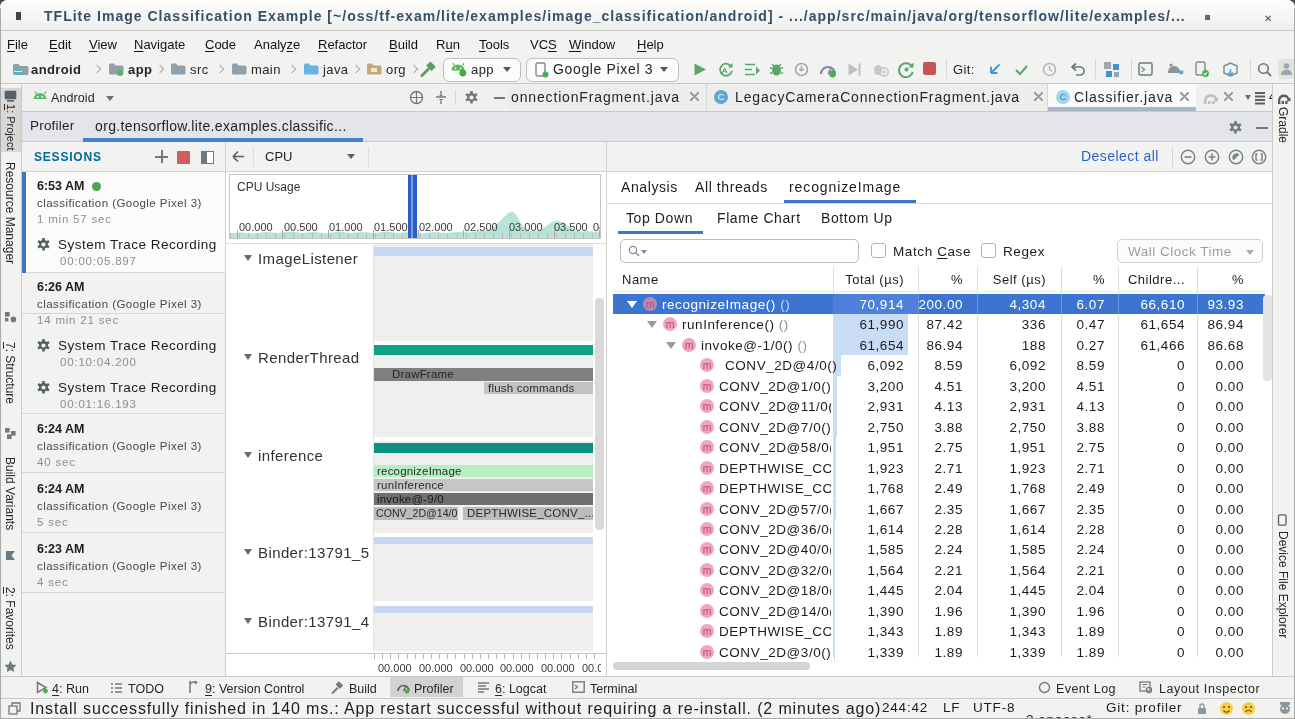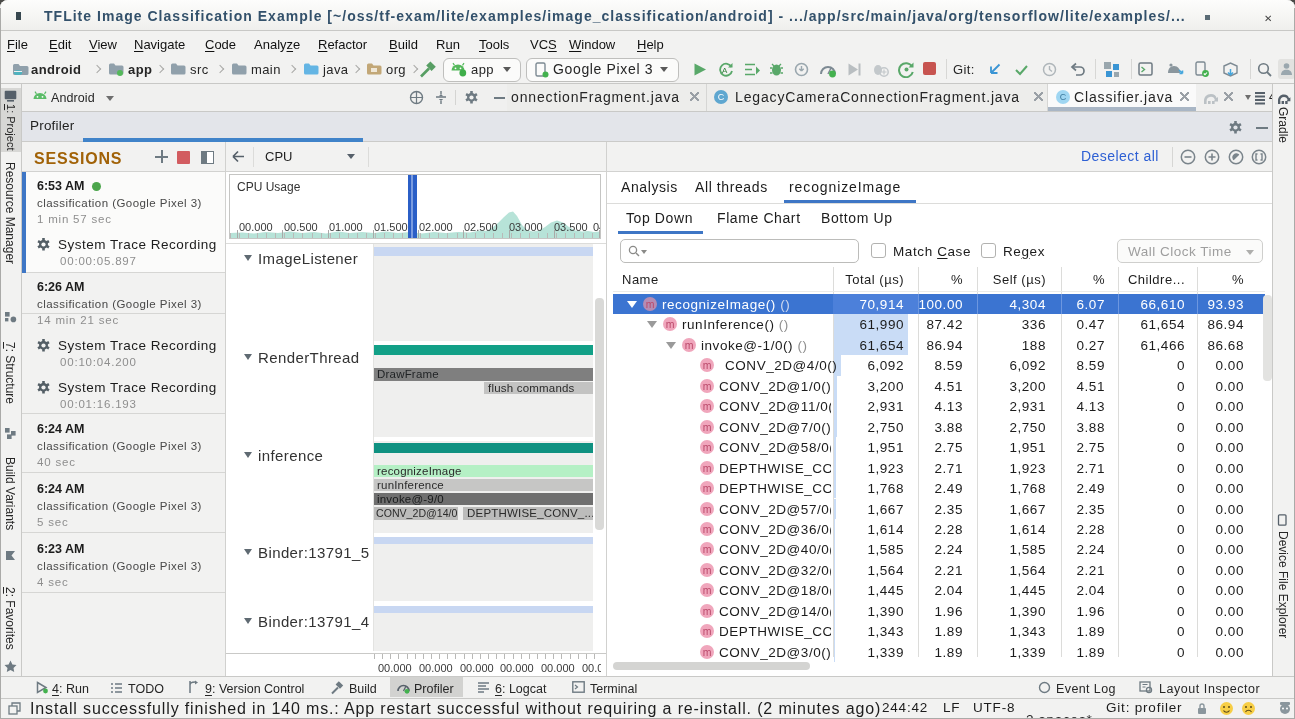--- a/index.html
+++ b/index.html
@@ -252,31 +252,32 @@
         <rect x="11" y="10" width="2.6" height="3" fill="#7d8a93"></rect>
       </svg>
 <span class="tabx" style="left:1224px"></span>
 <span class="caret" style="left:1245px;top:11px;border-top-color:#6e6e6e;border-left-width:3.5px;border-right-width:3.5px"></span>
 <div class="ab" style="left:1255px;top:8px;width:10px;height:1.5px;background:#56606a;box-shadow:0 3.5px #56606a,0 7px #56606a,0 10.5px #56606a"></div>
 <span class="ab" style="left:1269px;top:6px;font-size:12px">4</span>
 </div>
 
 <div class="ab" style="left:22px;top:112px;width:1250px;height:30px;background:#e3e5ea;border-bottom:1px solid #cbcbc9;box-sizing:border-box"></div>
 <div class="ab" style="left:30px;top:118px;font-size:13.5px;color:#1f1f1f;letter-spacing:.2px">Profiler</div>
+<div class="ab" style="left:95px;top:118px;font-size:14px;color:#1f1f1f;letter-spacing:.35px">org.tensorflow.lite.examples.classific...</div>
 <div class="ab" style="left:83px;top:138px;width:280px;height:4px;background:#4083c9"></div>
 <div id="profico">
 <svg class="ic" style="left:1228px;top:120px" width="15" height="15" viewBox="0 0 15 15">
         <path d="M6.2 1h2.6v2l1.8 1 1.7-1 1.3 2.2-1.7 1v2l1.7 1-1.3 2.2-1.7-1-1.8 1v2H6.2v-2l-1.8-1-1.7 1-1.3-2.2 1.7-1v-2l-1.7-1 1.3-2.2 1.7 1 1.8-1z" fill="#6e7a82"></path>
         <circle cx="7.5" cy="7.5" r="2.1" fill="#e3e5ea"></circle>
       </svg>
 <div class="ab" style="left:1256px;top:127px;width:12px;height:2px;background:#6e7a82"></div>
 </div>
 
 <div class="ab" style="left:22px;top:142px;width:1250px;height:30px;background:#f2f2f1;border-bottom:1px solid #d2d2d0;box-sizing:border-box"></div>
-<div class="ab" style="left:34px;top:150px;font-size:16px;font-weight:bold;letter-spacing:.8px;color:#a16207">SESSIONS</div>
+<div class="ab" style="left:34px;top:150px;font-size:12px;font-weight:bold;letter-spacing:.8px;color:#0369a1">SESSIONS</div>
 <div id="sessico">
 <div class="ab" style="left:155px;top:150px;width:13px;height:13px">
 <div class="ab" style="left:5.5px;top:0;width:2px;height:13px;background:#6e7a82"></div>
 <div class="ab" style="left:0;top:5.5px;width:13px;height:2px;background:#6e7a82"></div>
       </div>
 <div class="ab" style="left:177px;top:151px;width:13px;height:13px;background:#d25c60;border-radius:1px"></div>
 <div class="ab" style="left:201px;top:151px;width:13px;height:13px;border:1.6px solid #6e7a82;box-sizing:border-box;background:#fff">
         <div class="ab" style="left:0;top:0;width:5px;height:100%;background:#6e7a82"></div>
       </div>
 <svg class="ic" style="left:230px;top:149px" width="16" height="15" viewBox="0 0 16 15">
@@ -405,21 +406,21 @@
 <div class="ab" style="left:226px;top:243px;width:380px;height:1px;background:#dcdcda"></div>
 <div class="ab" style="left:373px;top:244px;width:1px;height:407px;background:#e3e3e1"></div>
 
 <div class="ab" style="left:374px;top:244px;width:219px;height:97px;background:#efefee"></div>
 <div class="tbar" style="left:374px;top:247px;width:219px;height:9px;background:#c8d7f2"></div>
 <span class="tri-d" style="left:244px;top:255px"></span>
       <span class="thread-label" style="left:258px;top:250px">ImageListener</span>
 
 <div class="ab" style="left:374px;top:345px;width:219px;height:92px;background:#efefee"></div>
 <div class="tbar" style="left:374px;top:345px;width:219px;height:10px;background:#12a087"></div>
-<div class="tbar tlabel" style="left:374px;top:368px;width:219px;height:12.5px;background:#7f7f7f;color:#1f2224"><span style="padding-left:3px">DrawFrame</span></div>
+<div class="tbar tlabel" style="left:374px;top:368px;width:219px;height:12.5px;background:#7f7f7f;color:#1f2224"><span style="padding-left:18px">DrawFrame</span></div>
 <div class="tbar tlabel" style="left:484px;top:381.5px;width:109px;height:12.5px;background:#c3c3c2;color:#2b2b2b"><span style="padding-left:4px">flush commands</span></div>
 <span class="tri-d" style="left:244px;top:354px"></span>
       <span class="thread-label" style="left:258px;top:349px">RenderThread</span>
 
 <div class="ab" style="left:374px;top:441px;width:219px;height:92px;background:#efefee"></div>
 <div class="tbar" style="left:374px;top:443px;width:219px;height:10px;background:#0f9181"></div>
 <div class="tbar tlabel" style="left:374px;top:464.5px;width:219px;height:12.5px;background:#b5f0c5;color:#2b2b2b"><span style="padding-left:3px">recognizeImage</span></div>
 <div class="tbar tlabel" style="left:374px;top:478.5px;width:219px;height:12.5px;background:#c6c6c5;color:#2b2b2b"><span style="padding-left:3px">runInference</span></div>
 <div class="tbar tlabel" style="left:374px;top:492.5px;width:219px;height:12.5px;background:#6f6f6f;color:#17191a"><span style="padding-left:3px">invoke@-9/0</span></div>
 <div class="tbar tlabel" style="left:374px;top:506.5px;width:84px;height:13px;background:#bcbcbb;color:#2b2b2b;font-size:10.6px;letter-spacing:0"><span style="padding-left:2px">CONV_2D@14/0</span></div>
@@ -497,21 +498,21 @@
           <span style="position:absolute;left:220px;top:0;width:85px;height:20.45px;background:#4c80da"></span>
           <span style="position:absolute;left:305px;top:0;width:1px;height:20.45px;background:#6d97e0"></span>
           <span style="position:absolute;left:364px;top:0;width:1px;height:20.45px;background:#6d97e0"></span>
           <span style="position:absolute;left:448px;top:0;width:1px;height:20.45px;background:#6d97e0"></span>
           <span style="position:absolute;left:505px;top:0;width:1px;height:20.45px;background:#6d97e0"></span>
           <span style="position:absolute;left:584px;top:0;width:1px;height:20.45px;background:#6d97e0"></span>
           <span style="left:14px;top:7px;width:0;height:0;border-left:5px solid transparent;border-right:5px solid transparent;border-top:7px solid #fff"></span>
           <span class="mico" style="left:30px;background:#b58cb4">m</span>
           <span style="left:49px;color:#fff;width:169px;overflow:hidden">recognizeImage()<span style="color:#cfd9ef"> ()</span></span>
           <span class="num" style="left:220px;width:71px;color:#fff">70,914</span>
-          <span class="num" style="left:305px;width:45px;color:#fff">100.00</span>
+          <span class="num" style="left:305px;width:45px;color:#fff">200.00</span>
           <span class="num" style="left:364px;width:69px;color:#fff">4,304</span>
           <span class="num" style="left:448px;width:44px;color:#fff">6.07</span>
           <span class="num" style="left:505px;width:67px;color:#fff">66,610</span>
           <span class="num" style="left:584px;width:47px;color:#fff">93.93</span>
         </div>
 <div class="trow" style="top:314.4px">
           <span style="position:absolute;left:220.5px;top:0;width:74px;height:20.45px;background:#c9dcf6"></span>
           <span style="left:34px;top:7px;width:0;height:0;border-left:5px solid transparent;border-right:5px solid transparent;border-top:7px solid #9a9a9a"></span>
           <span class="mico" style="left:50px;background:#f0a6bc">m</span>
           <span style="left:69px;color:#1c1c1c;width:149px;overflow:hidden">runInference()<span style="color:#8f8f8f"> ()</span></span>

